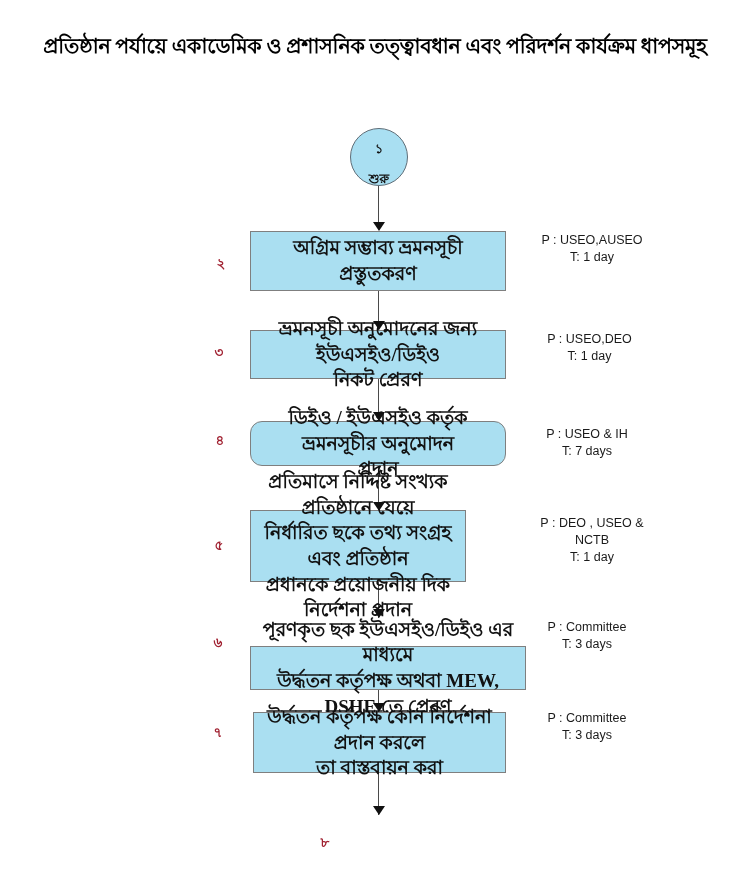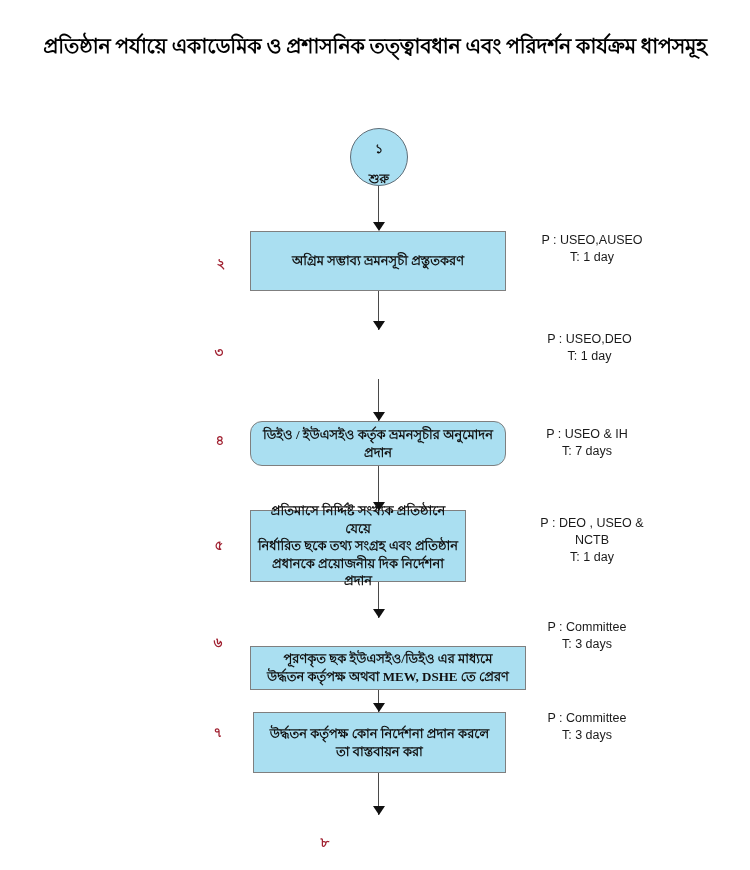--- a/index.html
+++ b/index.html
@@ -49,21 +49,21 @@
   }
 
   .node.terminator {
     border-radius: 50%;
     border: 1px solid #5f6d77;
     background: #a9dff2;
   }
 
   .node-text {
     font-family: "Liberation Serif", "DejaVu Serif", serif;
-    font-size: 13px;
+    font-size: 19px;
     font-weight: bold;
     color: #111111;
     text-align: center;
     line-height: 1.35;
     padding: 0 6px;
     white-space: pre-line;
   }
 
   .node.terminator .node-text {
     font-size: 12.5px;
@@ -145,20 +145,24 @@
   </div>
 
   <div class="step-num" style="left:210px; top:253px;">২</div>
   <div class="node" style="left:250px; top:231px; width:256px; height:60px;">
     <div class="node-text">অগ্রিম সম্ভাব্য ভ্রমনসূচী প্রস্তুতকরণ</div>
   </div>
   <div class="annotation" style="left:512px; top:232px; width:160px;">P : USEO,AUSEO
 T: 1 day</div>
 
   <div class="step-num" style="left:208px; top:342px;">৩</div>
+  <div class="node" style="left:250px; top:330px; width:256px; height:49px;">
+    <div class="node-text">ভ্রমনসূচী অনুমোদনের জন্য ইউএসইও/ডিইও
+নিকট  প্রেরণ</div>
+  </div>
   <div class="annotation" style="left:512px; top:331px; width:155px;">P : USEO,DEO
 T: 1 day</div>
 
   <div class="step-num" style="left:209px; top:430px;">৪</div>
   <div class="node" style="left:250px; top:421px; width:256px; height:45px;border-radius:12px;">
     <div class="node-text">ডিইও / ইউএসইও কর্তৃক ভ্রমনসূচীর অনুমোদন
 প্রদান</div>
   </div>
   <div class="annotation" style="left:512px; top:426px; width:150px;">P : USEO &amp; IH
 T: 7 days</div>

